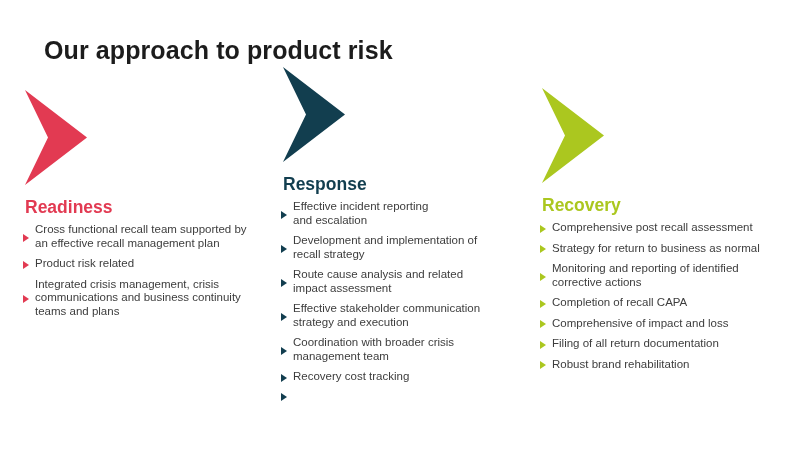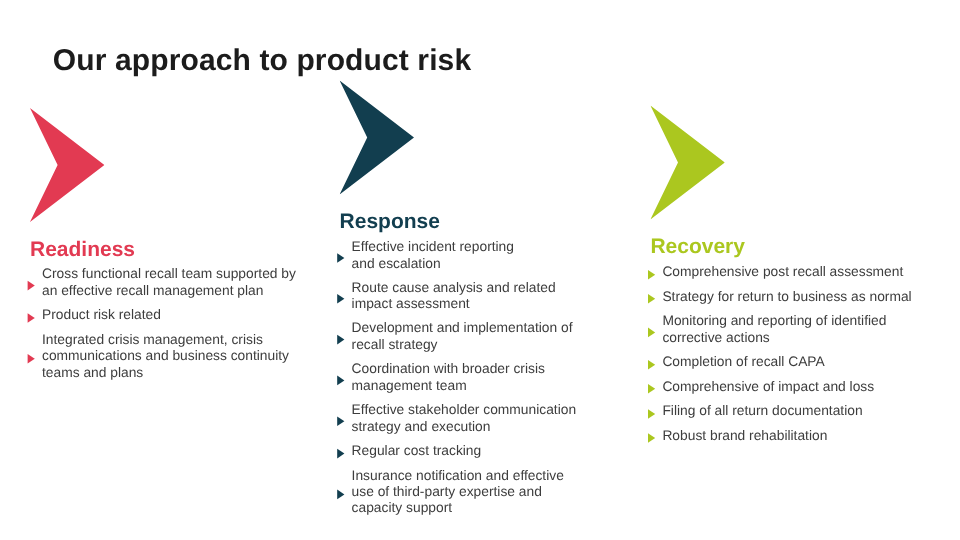--- a/index.html
+++ b/index.html
@@ -107,47 +107,44 @@
     </svg>
     <h2 class="col-heading">Response</h2>
     <ul class="bullet-list">
         <li>
           <span class="bullet"></span>
           <span class="item-text">Effective incident reporting
 and escalation</span>
         </li>
         <li>
           <span class="bullet"></span>
+          <span class="item-text">Development and implementation of
+recall strategy</span>
+        </li>
+        <li>
+          <span class="bullet"></span>
           <span class="item-text">Route cause analysis and related
 impact assessment</span>
         </li>
         <li>
           <span class="bullet"></span>
-          <span class="item-text">Development and implementation of
-recall strategy</span>
+          <span class="item-text">Effective stakeholder communication
+strategy and execution</span>
         </li>
         <li>
           <span class="bullet"></span>
           <span class="item-text">Coordination with broader crisis
 management team</span>
         </li>
         <li>
           <span class="bullet"></span>
-          <span class="item-text">Effective stakeholder communication
-strategy and execution</span>
+          <span class="item-text">Recovery cost tracking</span>
         </li>
         <li>
           <span class="bullet"></span>
-          <span class="item-text">Regular cost tracking</span>
-        </li>
-        <li>
-          <span class="bullet"></span>
-          <span class="item-text">Insurance notification and effective
-use of third-party expertise and
-capacity support</span>
         </li>
       </ul>
   </div>
 
   <div class="column col-recovery" style="--accent: #abc71f;">
     <svg class="chevron" width="62" height="95" viewBox="0 0 62 95" aria-hidden="true">
       <polygon points="0,0 62,47.5 0,95 23,47.5"></polygon>
     </svg>
     <h2 class="col-heading">Recovery</h2>
     <ul class="bullet-list">

